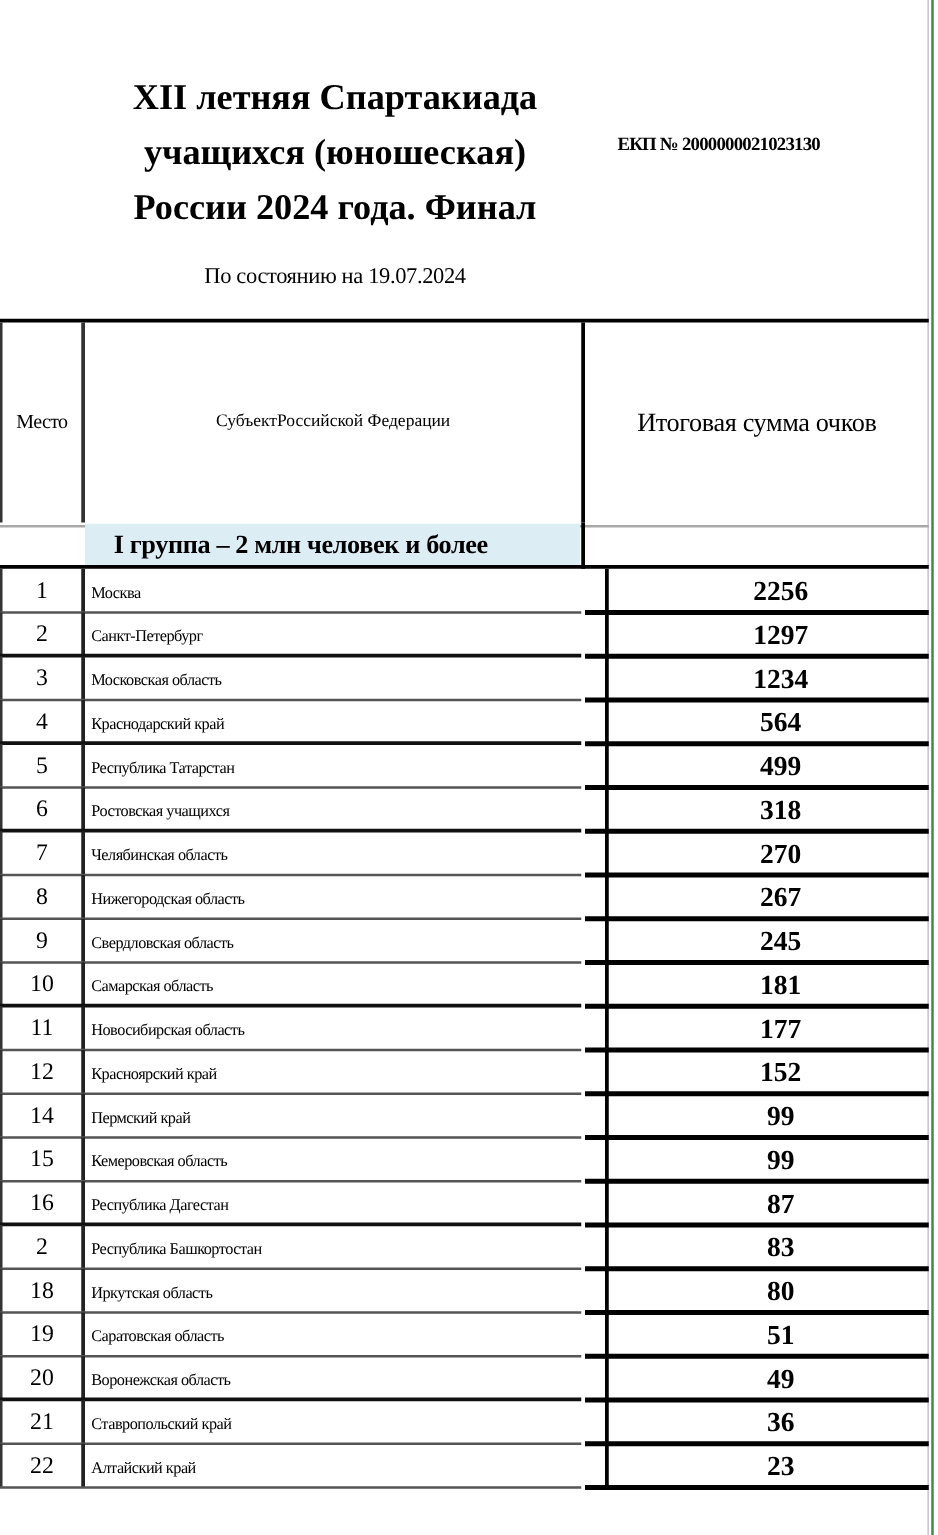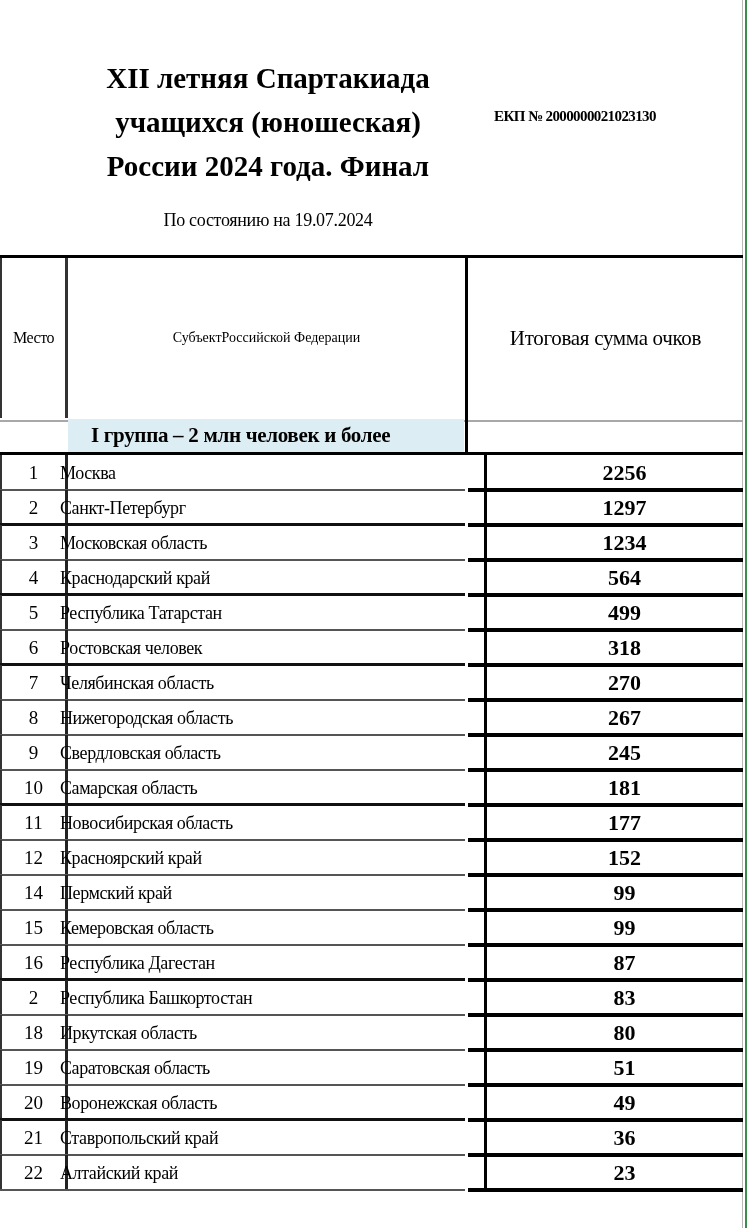--- a/index.html
+++ b/index.html
@@ -38,21 +38,21 @@
   .grp .label { position: absolute; left: 71px; top: 5px; font-size: 21px; font-weight: bold; white-space: nowrap; letter-spacing: -0.3px; margin-left: 20px; }
   .grp .vline { position: absolute; left: 465px; top: 0; bottom: 0; width: 3px; background: #000; }
   .grp .bottom { position: absolute; left: 0; width: 743px; bottom: 0; height: 3px; background: #000; }
 
   .row { position: relative; height: 35px; box-sizing: border-box; }
   .row .rank {
     position: absolute; left: 0; width: 68px; top: 0; bottom: 0; text-align: center;
     font-size: 19px; line-height: 35px; border-left: 2px solid #333; border-right: 3px solid #222; box-sizing: border-box;
   }
   .row .name {
-    position: absolute; left: 60px; top: 0; font-size: 18px; line-height: 37px; white-space: nowrap; letter-spacing: -0.4px;
+    position: absolute; left: 73px; top: 0; font-size: 13px; line-height: 37px; white-space: nowrap; letter-spacing: -0.4px;
   }
   .row .score {
     position: absolute; left: 465px; width: 278px; top: 0; bottom: 0; text-align: center;
     font-size: 22px; font-weight: bold; line-height: 35px; border-left: 3px solid #000; box-sizing: border-box; margin-left: 19px;
   }
   .row .line-left { position: absolute; left: 0; width: 465px; bottom: -1px; height: 2px; background: #555; }
   .row .line-left.thick { height: 3px; background: #111; }
   .row .line-right { position: absolute; left: 468px; width: 275px; bottom: -2px; height: 4px; background: #000; }
 </style>
 </head>
@@ -120,21 +120,21 @@
   </div>
       <div class="row">
     <div class="rank">5</div>
     <div class="name">Республика Татарстан</div>
     <div class="score">499</div>
     <div class="line-left"></div>
     <div class="line-right"></div>
   </div>
       <div class="row">
     <div class="rank">6</div>
-    <div class="name">Ростовская человек</div>
+    <div class="name">Ростовская учащихся</div>
     <div class="score">318</div>
     <div class="line-left thick"></div>
     <div class="line-right"></div>
   </div>
       <div class="row">
     <div class="rank">7</div>
     <div class="name">Челябинская область</div>
     <div class="score">270</div>
     <div class="line-left"></div>
     <div class="line-right"></div>

